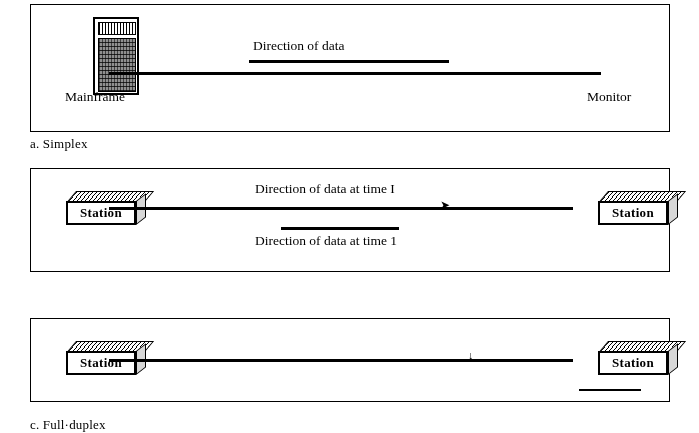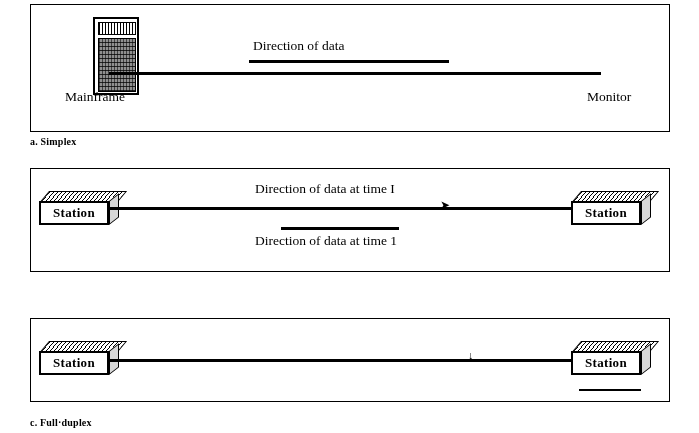--- a/index.html
+++ b/index.html
@@ -30,25 +30,24 @@
     border-right: 1px solid #000;
     box-sizing: border-box;
   }
   #panel-simplex   { top: 4px;   height: 128px; border-top: 1px solid #000; border-bottom: 1px solid #000; }
   #panel-half      { top: 168px; height: 104px; border-top: 1px solid #000; border-bottom: 1px solid #000; }
   #panel-full      { top: 318px; height: 84px;  border-top: 1px solid #000; border-bottom: 1px solid #000; }
 
   .caption {
     position: absolute;
     left: 30px;
-    font-size: 10px;
+    font-size: 13px;
     font-family: "Liberation Serif", serif;
     color: #000;
     letter-spacing: .2px;
-    font-weight: bold;
   }
   #caption-a { top: 136px; }
   #caption-b { top: 276px; }
   #caption-c { top: 402px; margin-top: 15px; }
 
   
   .lbl {
     position: absolute;
     font-size: 13.5px;
     font-family: "Liberation Serif", serif;
@@ -98,20 +97,21 @@
       #8f8f8f;
     border: 1px solid #000;
     box-sizing: border-box;
   }
 
   
   .station {
     position: absolute;
     width: 66px;
     height: 34px;
+    margin-left: 27px;
   }
   .station .face {
     position: absolute;
     left: 0; top: 10px;
     width: 70px; height: 24px;
     border: 2px solid #000;
     background: #ffffff;
     box-sizing: border-box;
     display: flex;
     align-items: center;

